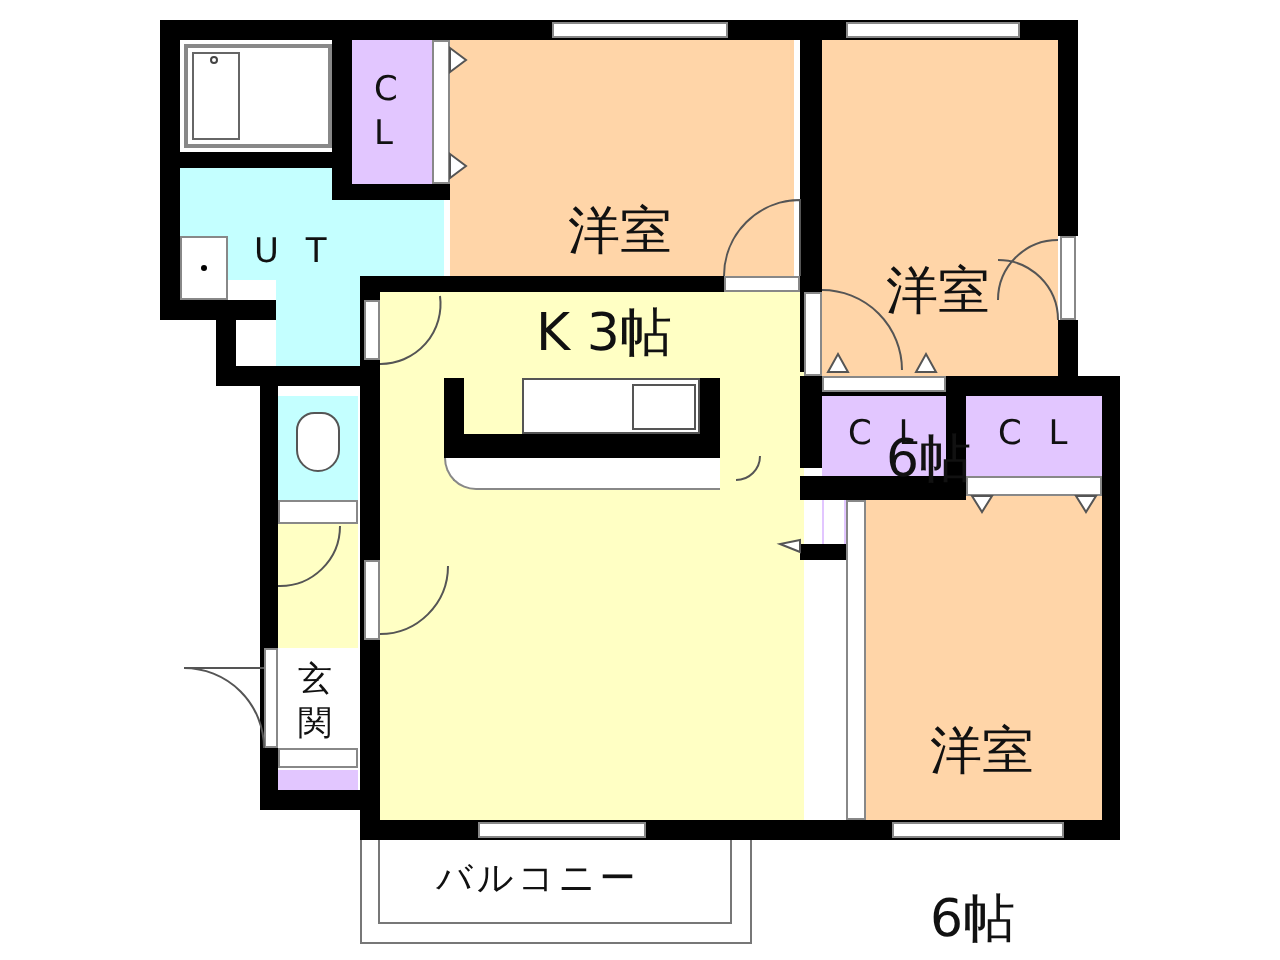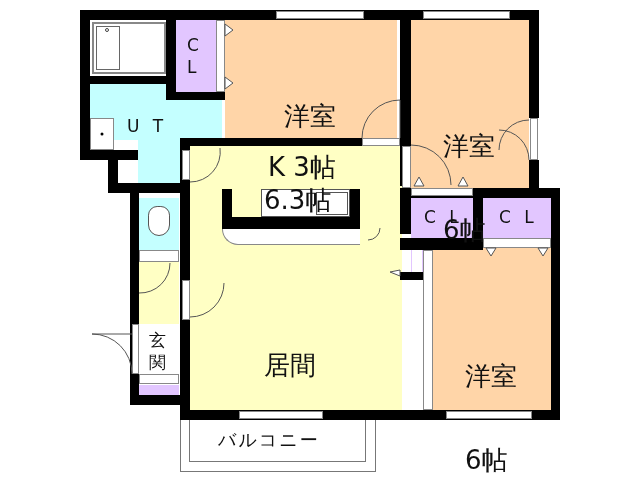--- a/index.html
+++ b/index.html
@@ -118,33 +118,31 @@
     <polygon points="486,248 491,256 496,248"></polygon>
     <polygon points="538,248 543,256 548,248"></polygon>
     <polygon points="400,270 390,272 400,276"></polygon>
   </g>
   <circle cx="102" cy="134" r="1.5" fill="#000"></circle>
   <circle cx="107" cy="30" r="1.5" fill="none" stroke="#444"></circle>
 </svg>
 
 <div class="label lbl-big" style="left:284px;top:46px;">
   <div>洋室</div>
-  <div style="margin-left:-20px;">6.3帖</div>
 </div>
 <div class="label lbl-big" style="left:443px;top:76px;">
   <div>洋室</div>
   <div>6帖</div>
 </div>
 <div class="label lbl-big" style="left:465px;top:306px;">
   <div>洋室</div>
   <div>6帖</div>
 </div>
 <div class="label lbl-big" style="left:268px;top:153px;">K 3帖</div>
 <div class="label lbl-big" style="left:264px;top:295px;">
-  <div>居間</div>
 </div>
 <div class="label lbl-mid" style="left:127px;top:117px;">U T</div>
 <div class="label lbl-mid" style="left:187px;top:34px;line-height:22px;">C
 L</div>
 <div class="label lbl-mid" style="left:424px;top:208px;">C L</div>
 <div class="label lbl-mid" style="left:499px;top:208px;">C L</div>
 <div class="label" style="left:149px;top:329px;font-size:17px;line-height:22px;">玄
 関</div>
 <div class="label" style="left:218px;top:430px;font-size:18px;letter-spacing:2px;">バルコニー</div>
 

